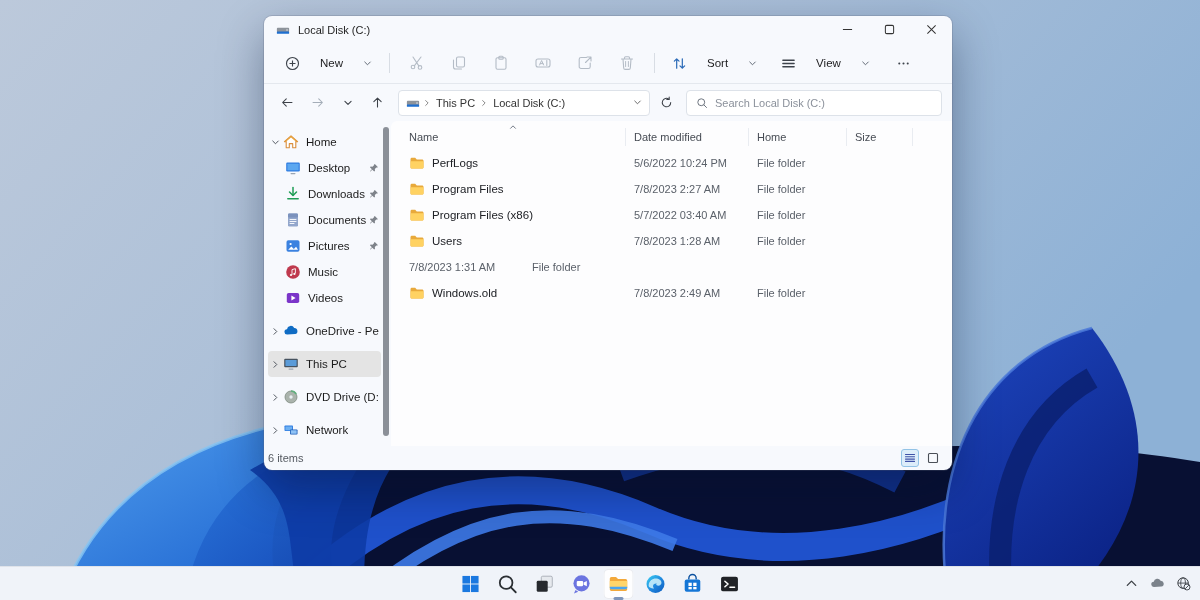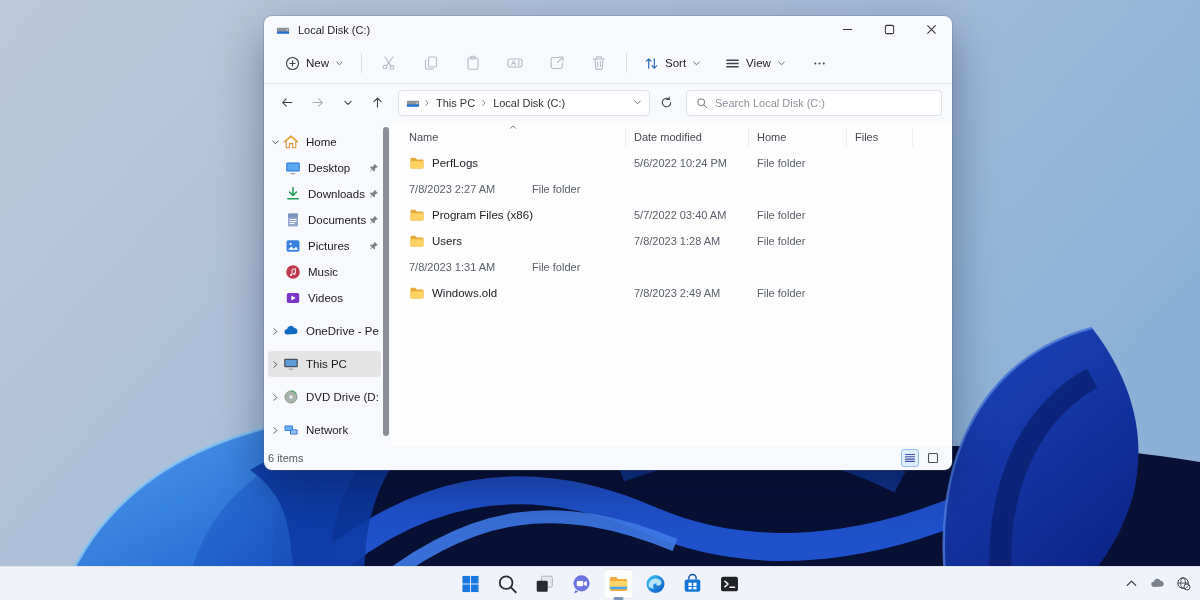--- a/index.html
+++ b/index.html
@@ -11,21 +11,21 @@
   .window { position:absolute; left:264px; top:16px; width:688px; height:454px;
     background:#f7f9fd; border-radius:8px; display:flex; flex-direction:column;
     box-shadow:0 18px 45px rgba(5,15,45,.38), 0 0 0 1px rgba(110,120,140,.28); }
   .titlebar { height:27px; display:flex; align-items:center; padding-left:12px; flex:0 0 auto; }
   .titlebar .title { font-size:11px; color:#1f1f1f; margin-left:8px; }
   .controls { margin-left:auto; display:flex; height:100%; }
   .ctrl { width:42px; height:100%; display:flex; align-items:center; justify-content:center; color:#333; border-top-right-radius:0; }
   .ctrl svg { width:11px; height:11px; }
 
   .toolbar { height:41px; display:flex; align-items:center; padding:0 12px; flex:0 0 auto; border-bottom:1px solid #e4e8ee; }
-  .tool-btn { display:flex; align-items:center; gap:6px; padding:5px 9px; border-radius:4px; font-size:11.5px; color:#1d1d1f; background:transparent; border:none; }
+  .tool-btn { display:flex; align-items:center; gap:20px; padding:5px 9px; border-radius:4px; font-size:11.5px; color:#1d1d1f; background:transparent; border:none; }
   .tool-btn svg { width:15px; height:15px; }
   .tool-btn .chev svg { width:9px; height:9px; color:#5f6773; }
   .tb-sep { width:1px; height:20px; background:#d8dde4; margin:0 8px; flex:0 0 auto; }
   .action-ic { width:38px; height:28px; display:flex; align-items:center; justify-content:center; color:#b4bcc6; border-radius:4px; }
   .action-ic svg { width:16px; height:16px; }
   .more-btn { width:30px; }
 
   .navbar { height:37px; display:flex; align-items:center; padding:0 10px; gap:3px; flex:0 0 auto; }
   .nav-btn { width:27px; height:26px; display:flex; align-items:center; justify-content:center; color:#3c4148; border-radius:4px; }
   .nav-btn svg { width:13px; height:13px; }
@@ -467,39 +467,48 @@
                 </svg></span>
               <span>Name</span>
             </div>
             <div class="col c-date">
               <span>Date modified</span>
             </div>
             <div class="col c-type">
               <span>Home</span>
             </div>
             <div class="col c-size">
-              <span>Files</span>
+              <span>Size</span>
             </div>
           </div>
         <div id="rows">
             <div class="frow">
               <div class="fcell c-name">
                 <span style="display: flex;">
                   <svg viewBox="0 0 16 16" xmlns="http://www.w3.org/2000/svg">
                     <path d="M1.5 4.2c0-.8.6-1.4 1.4-1.4h3.3l1.6 1.6h5.3c.8 0 1.4.6 1.4 1.4v6.4c0 .8-.6 1.4-1.4 1.4H2.9c-.8 0-1.4-.6-1.4-1.4z" fill="#e8a93b"></path>
                     <path d="M1.5 6.2h13v6c0 .8-.6 1.4-1.4 1.4H2.9c-.8 0-1.4-.6-1.4-1.4z" fill="#ffd262"></path>
                   </svg>
                 </span>
                 <span>PerfLogs</span>
               </div>
               <div class="fcell dim c-date">5/6/2022 10:24 PM</div>
               <div class="fcell dim c-type">File folder</div>
               <div class="fcell dim c-size"></div>
             </div>
             <div class="frow">
+              <div class="fcell c-name">
+                <span style="display: flex;">
+                  <svg viewBox="0 0 16 16" xmlns="http://www.w3.org/2000/svg">
+                    <path d="M1.5 4.2c0-.8.6-1.4 1.4-1.4h3.3l1.6 1.6h5.3c.8 0 1.4.6 1.4 1.4v6.4c0 .8-.6 1.4-1.4 1.4H2.9c-.8 0-1.4-.6-1.4-1.4z" fill="#e8a93b"></path>
+                    <path d="M1.5 6.2h13v6c0 .8-.6 1.4-1.4 1.4H2.9c-.8 0-1.4-.6-1.4-1.4z" fill="#ffd262"></path>
+                  </svg>
+                </span>
+                <span>Program Files</span>
+              </div>
               <div class="fcell dim c-date">7/8/2023 2:27 AM</div>
               <div class="fcell dim c-type">File folder</div>
               <div class="fcell dim c-size"></div>
             </div>
             <div class="frow">
               <div class="fcell c-name">
                 <span style="display: flex;">
                   <svg viewBox="0 0 16 16" xmlns="http://www.w3.org/2000/svg">
                     <path d="M1.5 4.2c0-.8.6-1.4 1.4-1.4h3.3l1.6 1.6h5.3c.8 0 1.4.6 1.4 1.4v6.4c0 .8-.6 1.4-1.4 1.4H2.9c-.8 0-1.4-.6-1.4-1.4z" fill="#e8a93b"></path>
                     <path d="M1.5 6.2h13v6c0 .8-.6 1.4-1.4 1.4H2.9c-.8 0-1.4-.6-1.4-1.4z" fill="#ffd262"></path>

